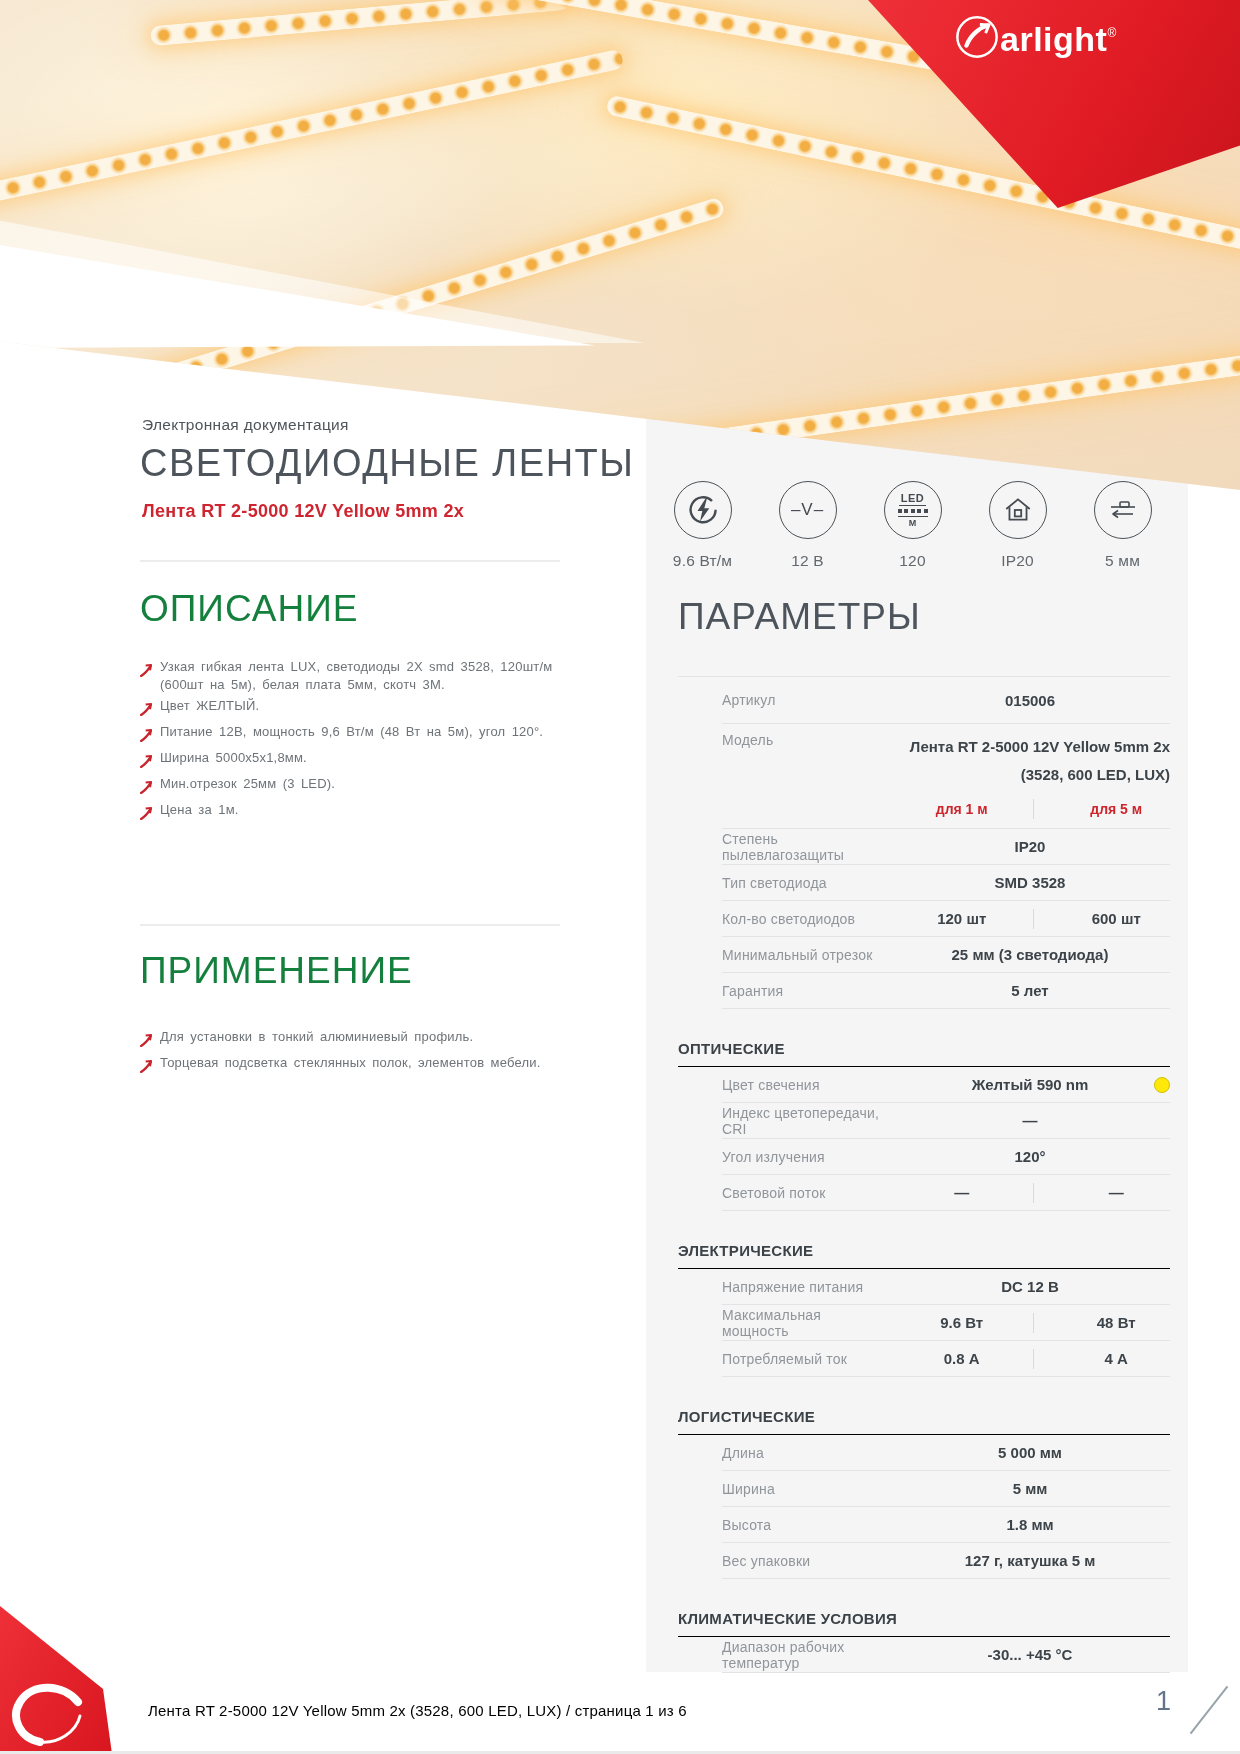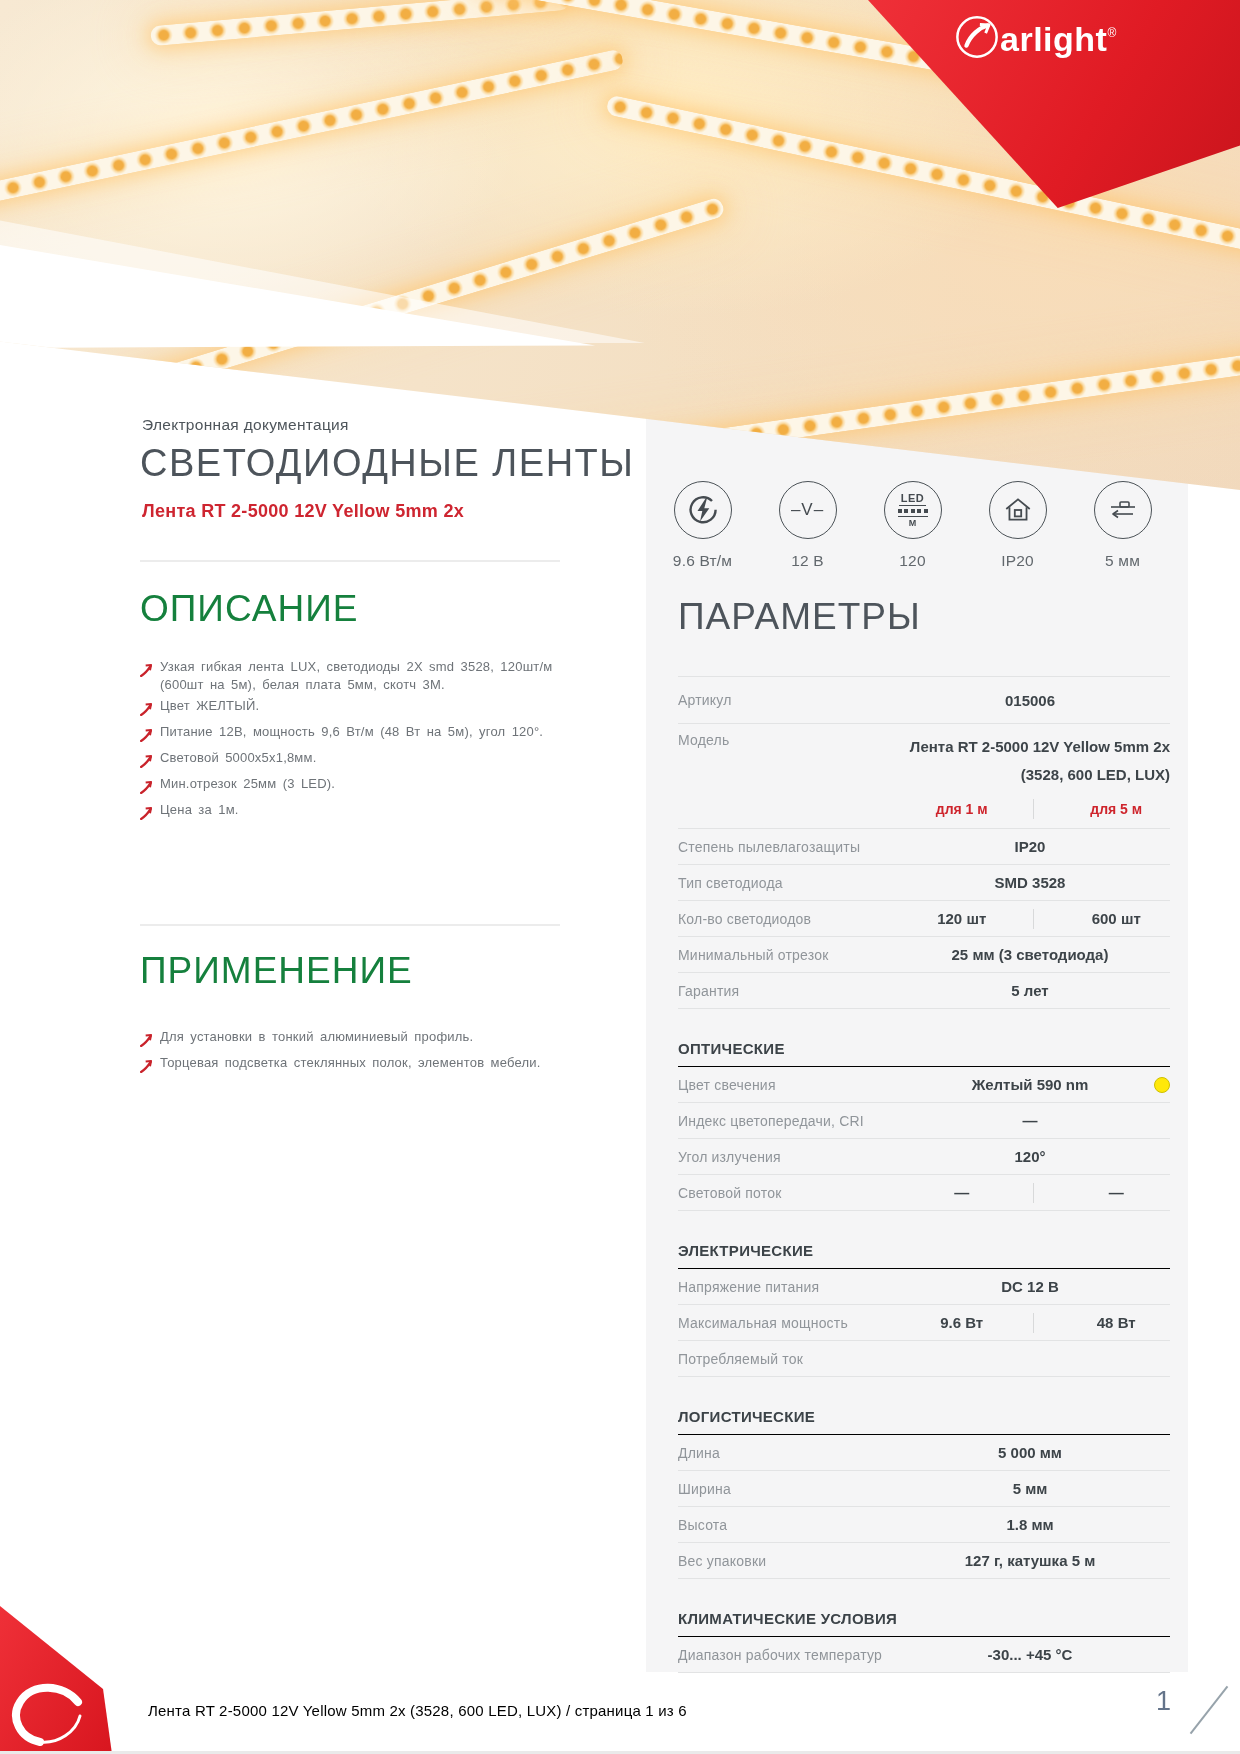--- a/index.html
+++ b/index.html
@@ -64,21 +64,21 @@
   .vlt{font-size:17px;color:#454b50;letter-spacing:1px;}
   .lpm{display:flex;flex-direction:column;align-items:center;color:#454b50;}
   .lpm-led{font-size:11px;font-weight:bold;letter-spacing:.5px;border-bottom:1.5px solid #454b50;padding:0 2px 1px;}
   .lpm-dots{display:flex;gap:2.5px;padding:3px 0 3px;border-bottom:1.5px solid #454b50;margin-bottom:1px;}
   .lpm-dots i{width:4px;height:4px;background:#454b50;display:block;}
   .lpm-m{font-size:9px;font-weight:bold;}
 
   .params-heading{position:absolute;left:32px;top:238px;font-size:37px;font-weight:400;
     color:#4d545b;letter-spacing:1px;}
   .ptable{position:absolute;left:32px;top:318px;width:492px;border-top:1px solid #e2e3e4;}
-  .prow{display:flex;align-items:center;height:35px;border-bottom:1px solid #e2e3e4;}
+  .prow{display:flex;align-items:center;height:35px;border-bottom:1px solid #e2e3e4;margin-left:44px;}
   .prow.artikul{height:46px;}
   .prow.model{height:66px;border-bottom:none;align-items:flex-start;padding-top:8px;box-sizing:border-box;}
   .prow.colheader{height:38px;}
   .plabel{flex:1;font-size:14px;color:#90959a;letter-spacing:.2px;}
   .pvals{width:280px;display:flex;align-items:center;position:relative;height:100%;}
   .vspan{width:100%;text-align:center;font-size:15px;font-weight:bold;color:#3d4449;}
   .vmodel{width:100%;text-align:right;font-size:15px;font-weight:bold;color:#3d4449;line-height:1.9;}
   .vcell1{width:160px;text-align:center;font-size:15px;font-weight:bold;color:#3d4449;}
   .vcell2{width:120px;text-align:center;font-size:15px;font-weight:bold;color:#3d4449;
     border-left:1px solid #d8d9da;height:20px;line-height:20px;padding-left:28px;}
@@ -253,20 +253,24 @@
           </div>
           <div class="prow double">
             <div class="plabel">Максимальная мощность</div>
             <div class="pvals">
               <div class="vcell1">9.6 Вт</div>
               <div class="vcell2">48 Вт</div>
             </div>
           </div>
           <div class="prow double">
             <div class="plabel">Потребляемый ток</div>
+            <div class="pvals">
+              <div class="vcell1">0.8 А</div>
+              <div class="vcell2">4 А</div>
+            </div>
           </div>
         </div>
         <div class="pgroup">
           <div class="pgroup-title">ЛОГИСТИЧЕСКИЕ</div>
           <div class="prow value">
             <div class="plabel">Длина</div>
             <div class="pvals">
               <div class="vspan">5 000 мм</div>
             </div>
           </div>
@@ -348,21 +352,21 @@
             <path d="M1 11 C3.5 9.5 7 6 9.5 2.2" fill="none" stroke="#c9232b" stroke-width="2.2" stroke-linecap="round"></path>
             <path d="M5.2 1.4 L10.2 0.9 L9.2 5.8" fill="none" stroke="#c9232b" stroke-width="1.8" stroke-linejoin="round"></path>
           </svg></span>
         <span class="btext">Питание 12В, мощность 9,6 Вт/м (48 Вт на 5м), угол 120°.</span>
       </div>
       <div class="bitem">
         <span class="bmark"><svg width="12" height="13" viewBox="0 0 11 12">
             <path d="M1 11 C3.5 9.5 7 6 9.5 2.2" fill="none" stroke="#c9232b" stroke-width="2.2" stroke-linecap="round"></path>
             <path d="M5.2 1.4 L10.2 0.9 L9.2 5.8" fill="none" stroke="#c9232b" stroke-width="1.8" stroke-linejoin="round"></path>
           </svg></span>
-        <span class="btext">Световой 5000х5х1,8мм.</span>
+        <span class="btext">Ширина 5000х5х1,8мм.</span>
       </div>
       <div class="bitem">
         <span class="bmark"><svg width="12" height="13" viewBox="0 0 11 12">
             <path d="M1 11 C3.5 9.5 7 6 9.5 2.2" fill="none" stroke="#c9232b" stroke-width="2.2" stroke-linecap="round"></path>
             <path d="M5.2 1.4 L10.2 0.9 L9.2 5.8" fill="none" stroke="#c9232b" stroke-width="1.8" stroke-linejoin="round"></path>
           </svg></span>
         <span class="btext">Мин.отрезок 25мм (3 LED).</span>
       </div>
       <div class="bitem">
         <span class="bmark"><svg width="12" height="13" viewBox="0 0 11 12">

